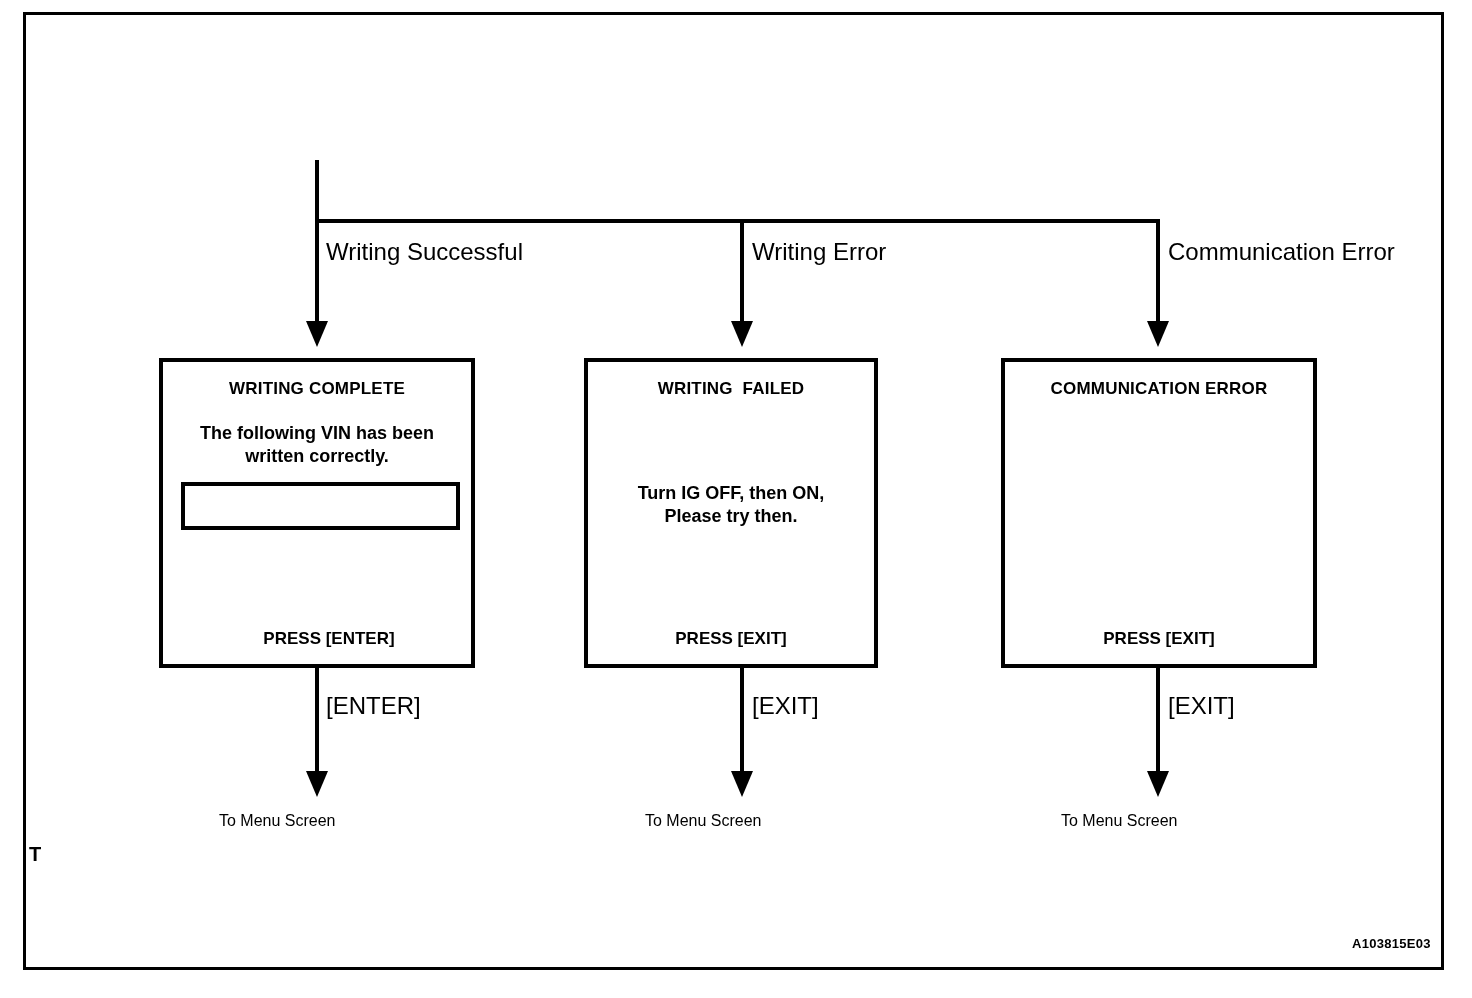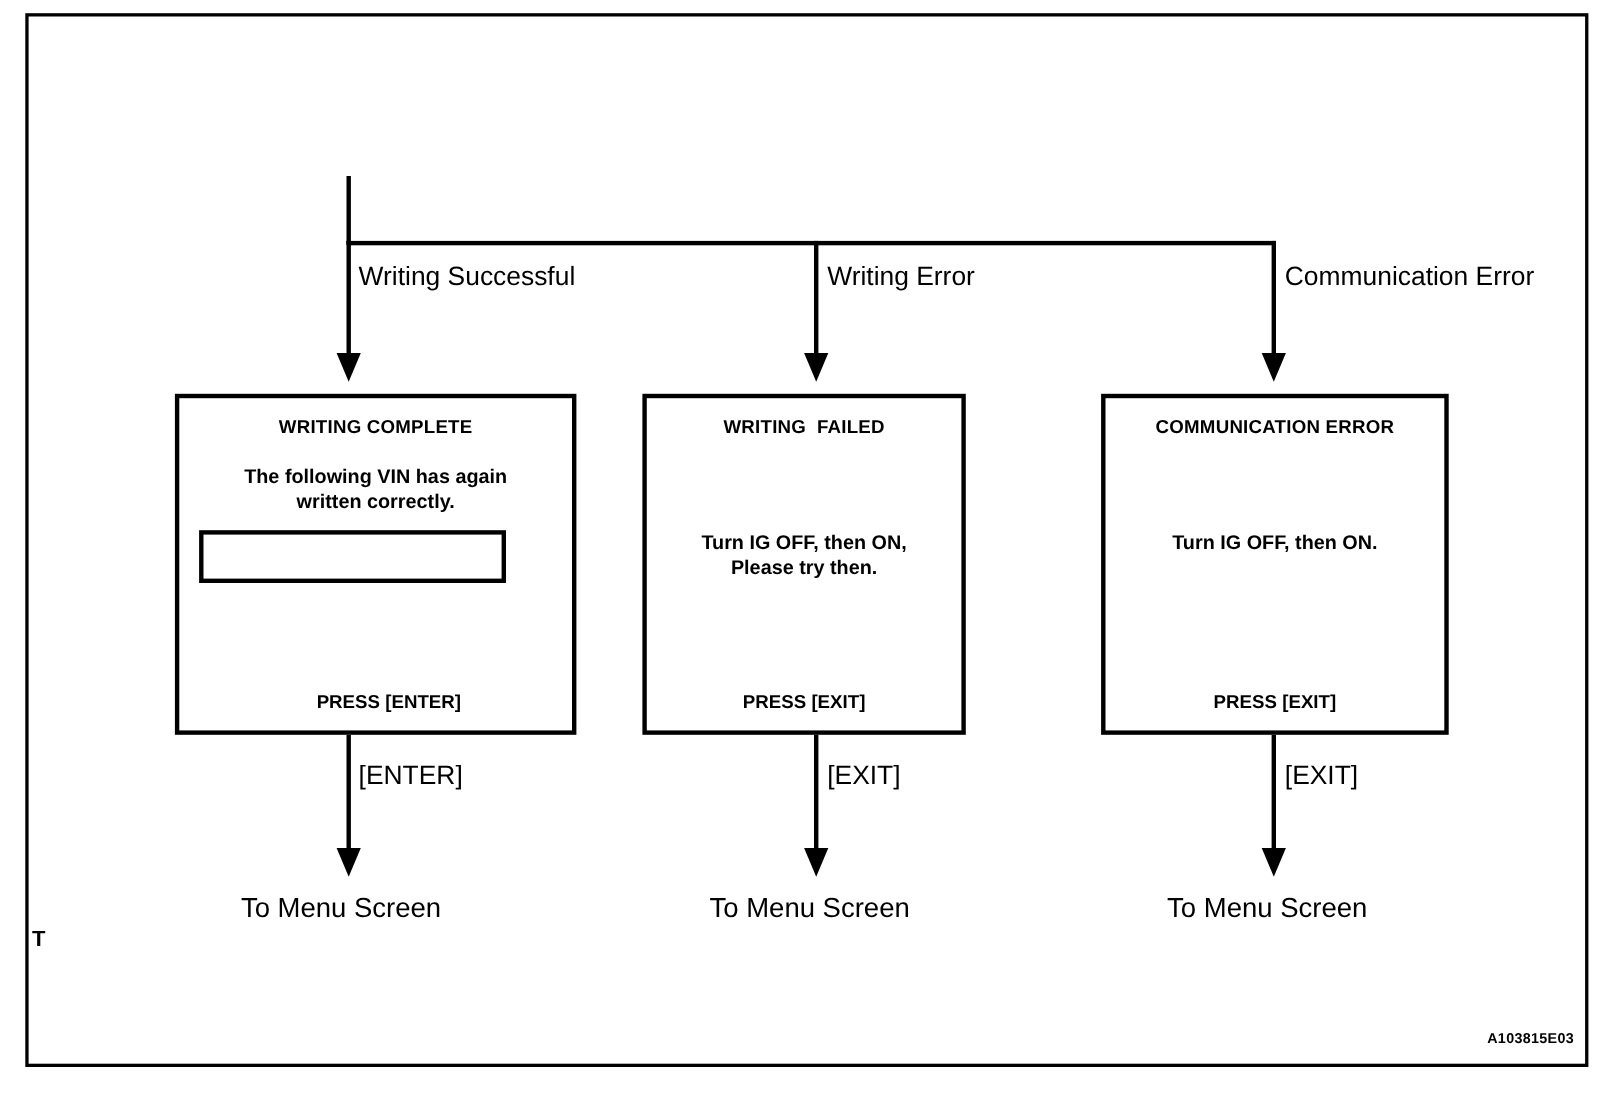--- a/index.html
+++ b/index.html
@@ -88,21 +88,21 @@
     background: #ffffff;
   }
   
   .edge-label {
     position: absolute;
     font-size: 24px;
     white-space: nowrap;
   }
   .terminal-label {
     position: absolute;
-    font-size: 25px;
+    font-size: 16px;
     white-space: nowrap;
   }
   .corner-mark {
     position: absolute;
     font-size: 20px;
     font-weight: bold;
   }
   .figure-id {
     position: absolute;
     font-size: 13px;
@@ -126,44 +126,41 @@
   <div class="vline" style="left:740px; top:219px; height:104px;"></div>
   <div class="arrowhead" style="left:731px; top:321px;"></div>
 
   <div class="vline" style="left:1156px; top:219px; height:104px;"></div>
   <div class="arrowhead" style="left:1147px; top:321px;"></div>
 
   <div class="edge-label" style="left:326px; top:238px;">Writing Successful</div>
   <div class="edge-label" style="left:752px; top:238px;">Writing Error</div>
   <div class="edge-label" style="left:1168px; top:238px;">Communication Error</div>
 
-  <div class="screen-box" style="left:159px; top:358px; width:365px; height:310px;">
+  <div class="screen-box" style="left:159px; top:358px; width:316px; height:310px;">
     <div class="screen-title" style="top:17px;">WRITING COMPLETE</div>
     <div class="screen-body" style="top:60px;">
-      <span>The following VIN has again</span><br>
+      <span>The following VIN has been</span><br>
       <span>written correctly.</span>
     </div>
     <div class="vin-field" style="left:18px; top:120px; width:279px; height:48px;"></div>
     <div class="screen-footer" style="top:267px;margin-left:24px;">PRESS [ENTER]</div>
   </div>
 
   <div class="screen-box" style="left:584px; top:358px; width:294px; height:310px;">
     <div class="screen-title" style="top:17px;">WRITING  FAILED</div>
     <div class="screen-body" style="top:120px;">
       <span>Turn IG OFF, then ON,</span><br>
       <span>Please try then.</span>
     </div>
     <div class="screen-footer" style="top:267px;">PRESS [EXIT]</div>
   </div>
 
   <div class="screen-box" style="left:1001px; top:358px; width:316px; height:310px;">
     <div class="screen-title" style="top:17px;">COMMUNICATION ERROR</div>
-    <div class="screen-body" style="top:120px;">
-      <span>Turn IG OFF, then ON.</span>
-    </div>
     <div class="screen-footer" style="top:267px;">PRESS [EXIT]</div>
   </div>
 
   <div class="vline" style="left:315px; top:668px; height:119px;"></div>
   <div class="arrowhead" style="left:306px; top:771px;"></div>
   <div class="edge-label" style="left:326px; top:692px;">[ENTER]</div>
   <div class="terminal-label" style="left:219px; top:812px;">To Menu Screen</div>
 
   <div class="vline" style="left:740px; top:668px; height:119px;"></div>
   <div class="arrowhead" style="left:731px; top:771px;"></div>

